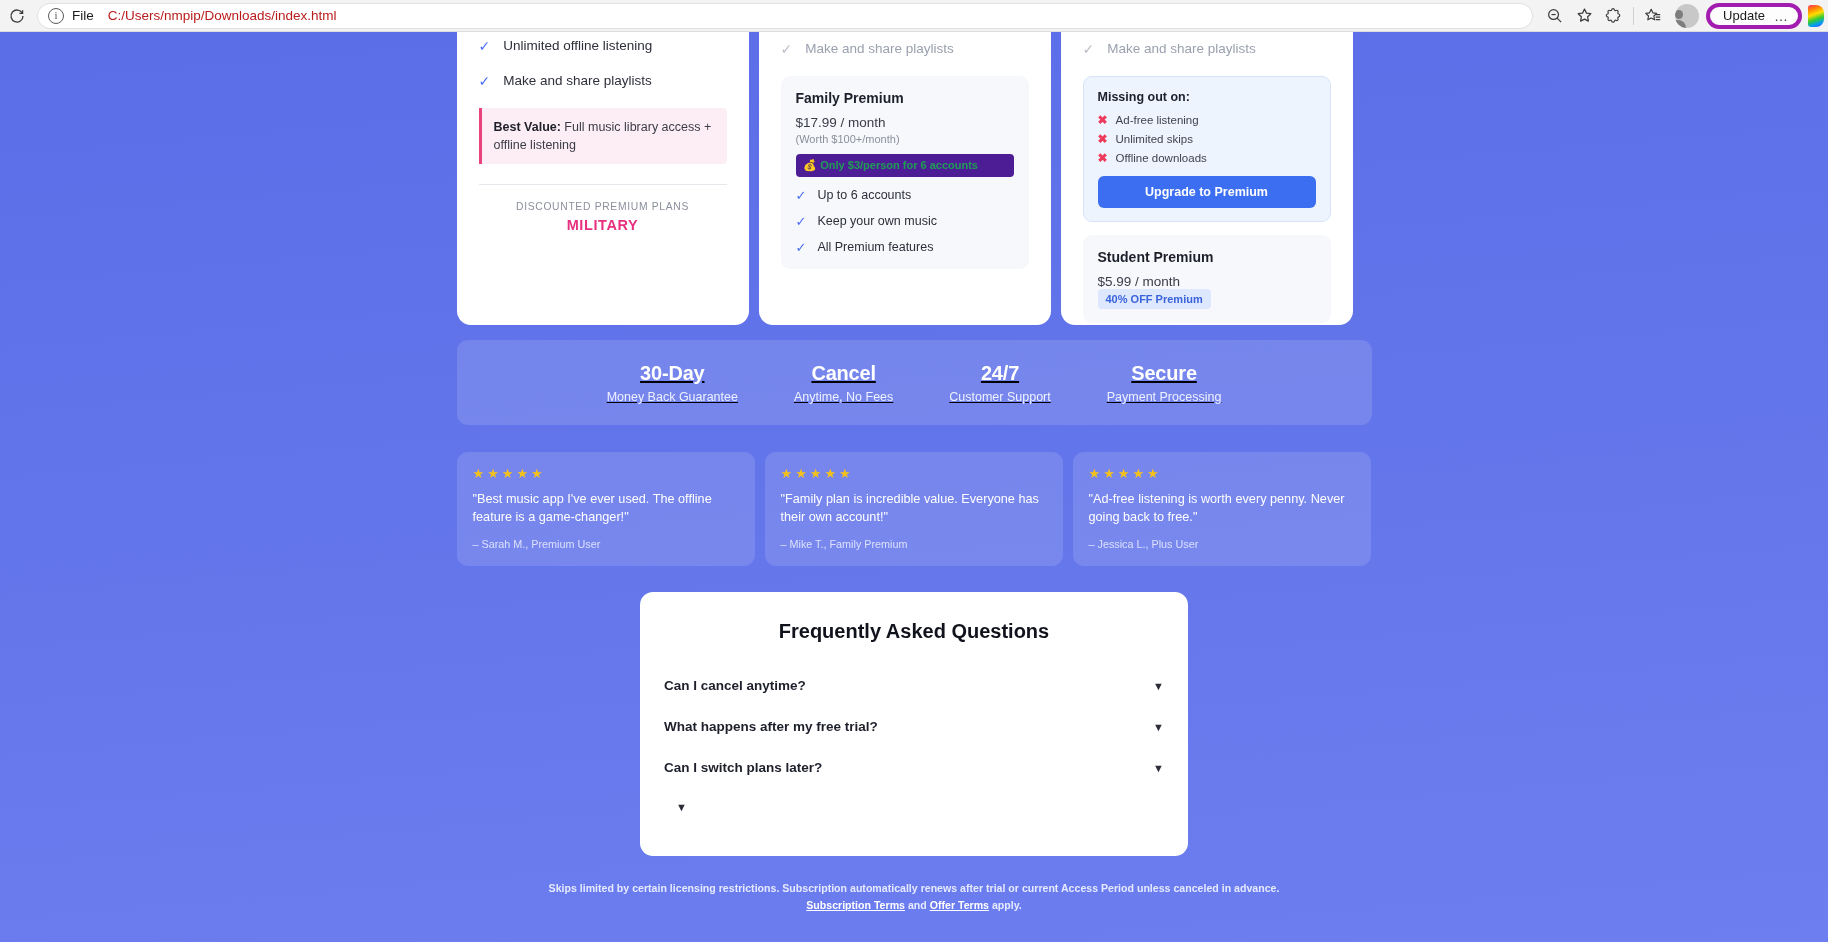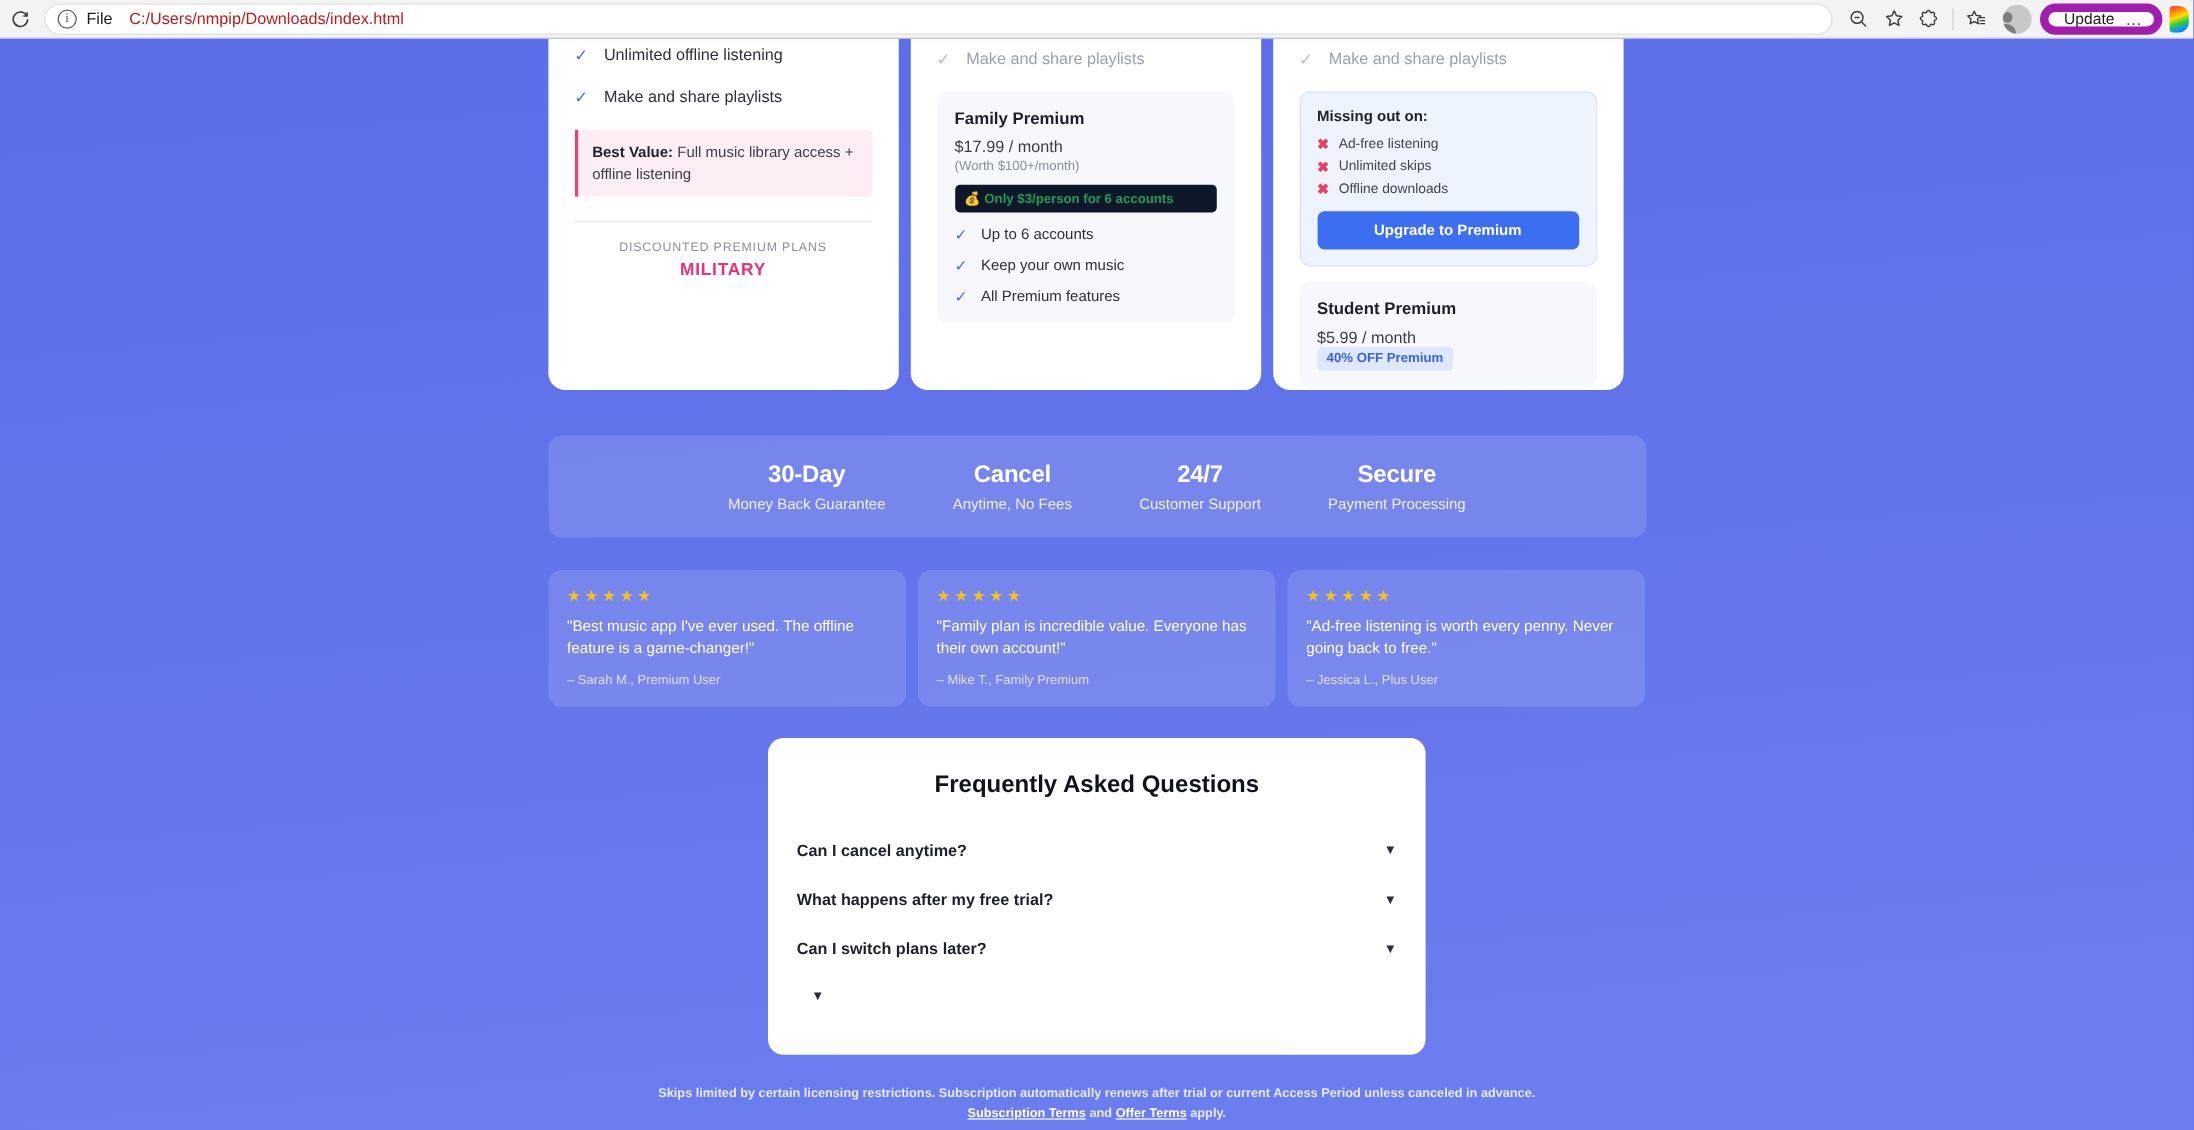--- a/index.html
+++ b/index.html
@@ -54,21 +54,21 @@
     width: 24px; height: 24px; border-radius: 50%;
     background: #c8c8c8; margin: 0 7px; flex: 0 0 24px;
     display: flex; align-items: flex-end; justify-content: center;
     overflow: hidden;
   }
   .avatar-head { width: 9px; height: 9px; border-radius: 50%; background: #7d7d7d; position: relative; top: -9px; }
   .avatar-body { width: 17px; height: 9px; border-radius: 9px 9px 0 0; background: #7d7d7d; position: relative; left: -13px; top: 1px;}
   .update-btn {
     display: flex; align-items: center; gap: 9px;
     height: 26px; padding: 0 9px 0 13px;
-    border: 7px solid #a21caf; border-radius: 13px;
+    border: 4px solid #a21caf; border-radius: 13px;
     background: #fdfdfd; font-size: 13px; color: #1b1b1b;
     margin-right: 6px; white-space: nowrap;
   }
   .dots { letter-spacing: 1px; font-size: 14px; color: #3b3b3b; }
   .rainbow {
     width: 16px; height: 22px; flex: 0 0 16px; margin-right: 4px;
     background: linear-gradient(160deg,#f36 0%,#f80 22%,#fd0 42%,#3c3 62%,#09f 82%,#63f 100%);
     border-radius: 3px 8px 8px 3px;
   }
 
@@ -120,21 +120,21 @@
 
   
   .inner-box {
     background: #f7f8fb; border-radius: 9px; padding: 14px 15px 14px 15px;
     margin-top: 16px;
   }
   .inner-title { font-size: 14px; font-weight: 700; color: #1d1f2b; }
   .inner-price { font-size: 13.5px; color: #3a3c48; margin-top: 9px; }
   .inner-worth { font-size: 11px; color: #8a8f9c; margin-top: 3px; }
   .green-pill {
-    background: #0f172a; color: #1f9d55; font-size: 11px; font-weight: 700;
+    background: #4c1d95; color: #1f9d55; font-size: 11px; font-weight: 700;
     padding: 5px 8px; border-radius: 4px; margin-top: 9px; display: block;
   }
   .blue-pill {
     background: #dde7fd; color: #3a63db; font-size: 11px; font-weight: 600;
     padding: 4px 8px; border-radius: 4px; margin-top: 0; display: inline-block;
   }
   .mini-feat { display: flex; align-items: center; gap: 11px; font-size: 12.5px; color: #2d2f3a; margin-top: 11px; }
   .mini-feat .chk { color: #4a6cf7; font-size: 13px; }
 
   .missing-box {
@@ -146,25 +146,26 @@
   .xmark { color: #ef3b5b; font-size: 12px; font-weight: 700; }
   .upgrade-btn {
     display: block; width: 100%; margin-top: 11px;
     background: #3b6ef0; color: #fff; font-size: 12.5px; font-weight: 700;
     text-align: center; padding: 9px 0; border-radius: 6px; border: none;
     font-family: "Liberation Sans", sans-serif; cursor: pointer;
   }
 
   
   .guarantee {
-    width: 915px; margin: 38px auto 0 auto;
+    width: 915px; margin: 15px auto 0 auto;
     background: rgba(255,255,255,0.13);
     border-radius: 11px;
     display: flex; justify-content: center; gap: 0;
     padding: 22px 0 21px 0;
+    text-decoration: underline;
   }
   .g-item { text-align: center; padding: 0 28px; color: #fff; }
   .g-big { font-size: 20px; font-weight: 700; letter-spacing: -.2px; }
   .g-small { font-size: 12.5px; margin-top: 5px; color: #eef1ff; }
 
   
   .testimonials { display: flex; gap: 10px; width: 915px; margin: 27px auto 0 auto; }
   .t-card {
     background: rgba(255,255,255,0.13); border-radius: 11px;
     width: 298px; padding: 14px 16px 16px 16px; color: #fff;

